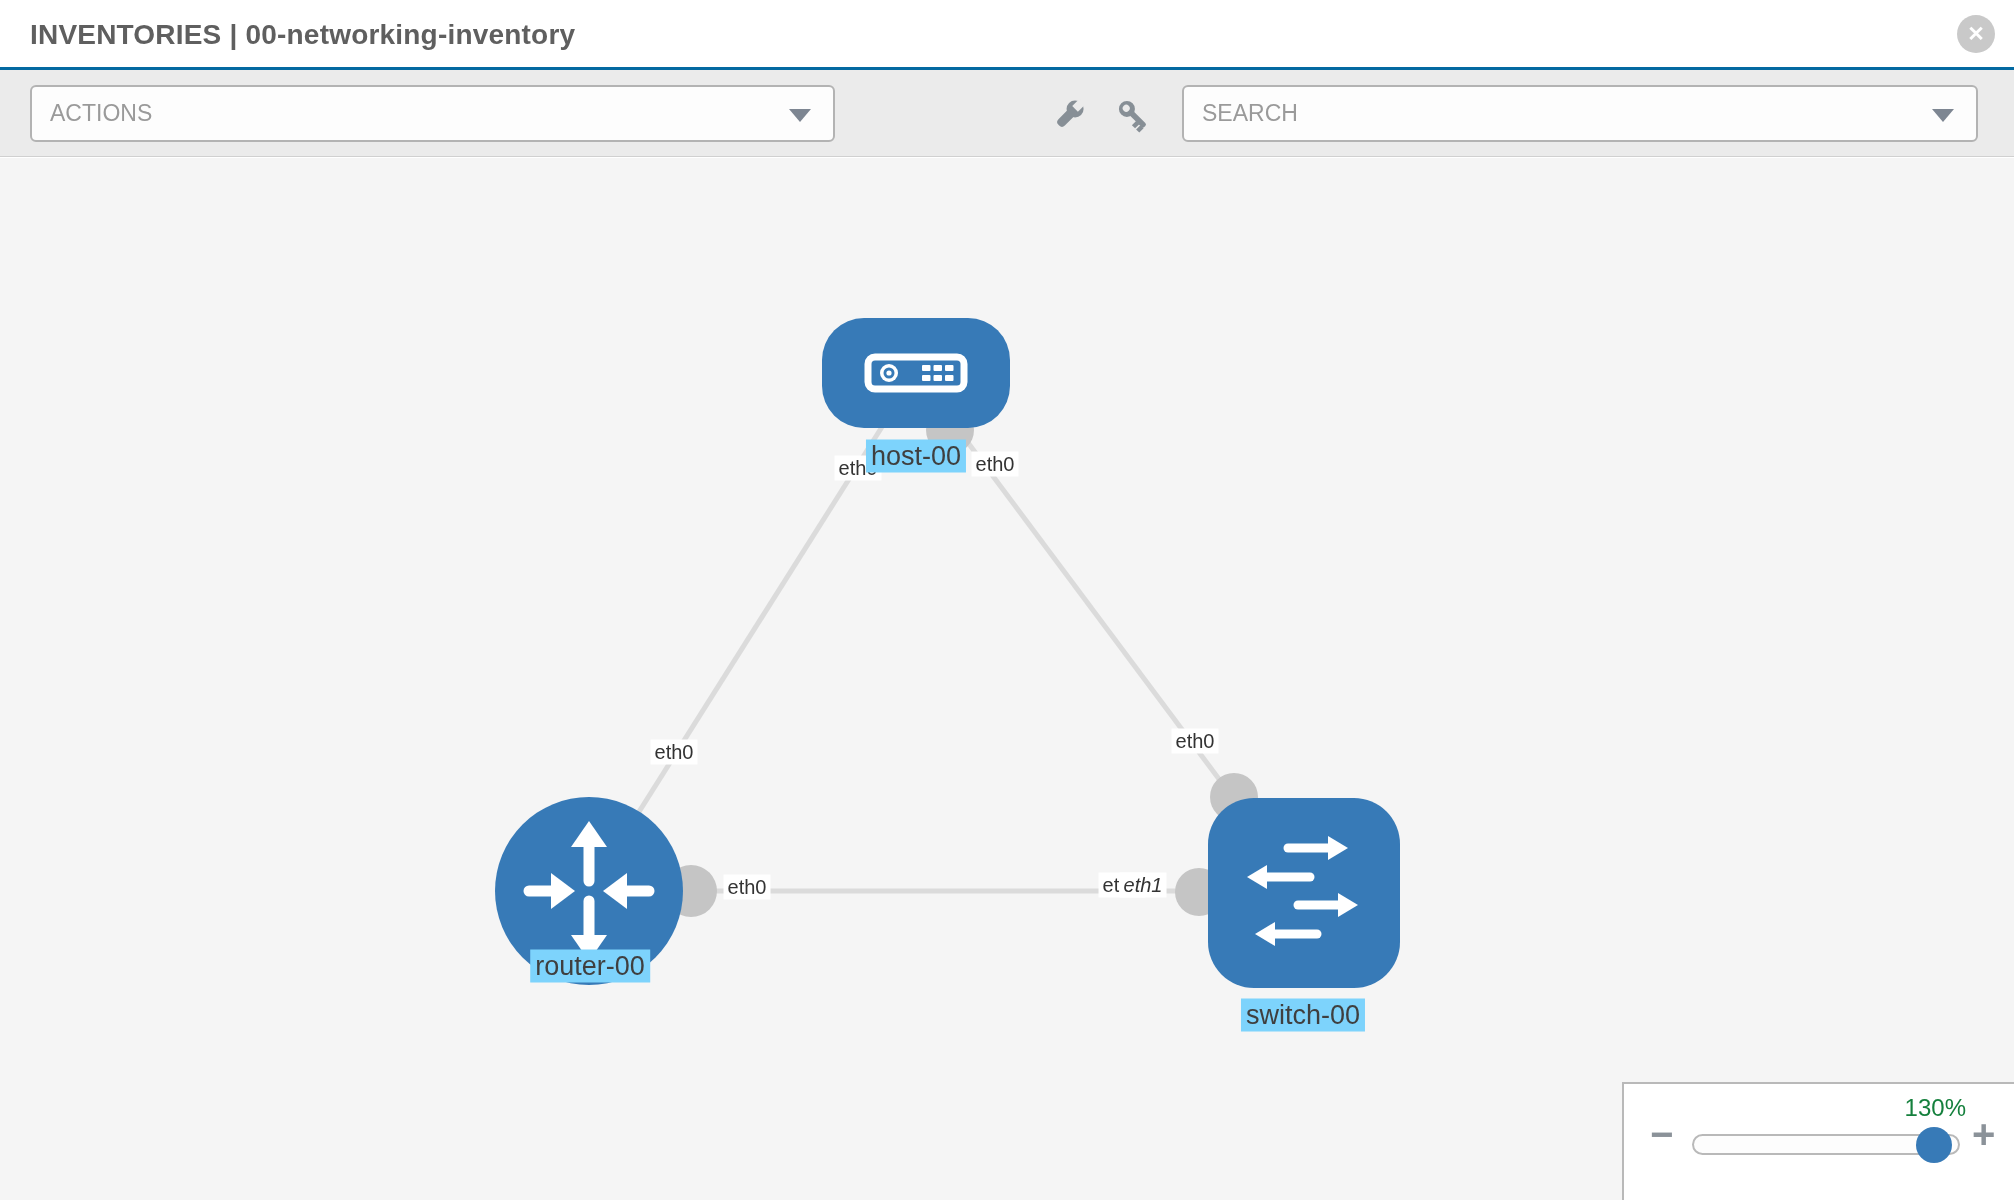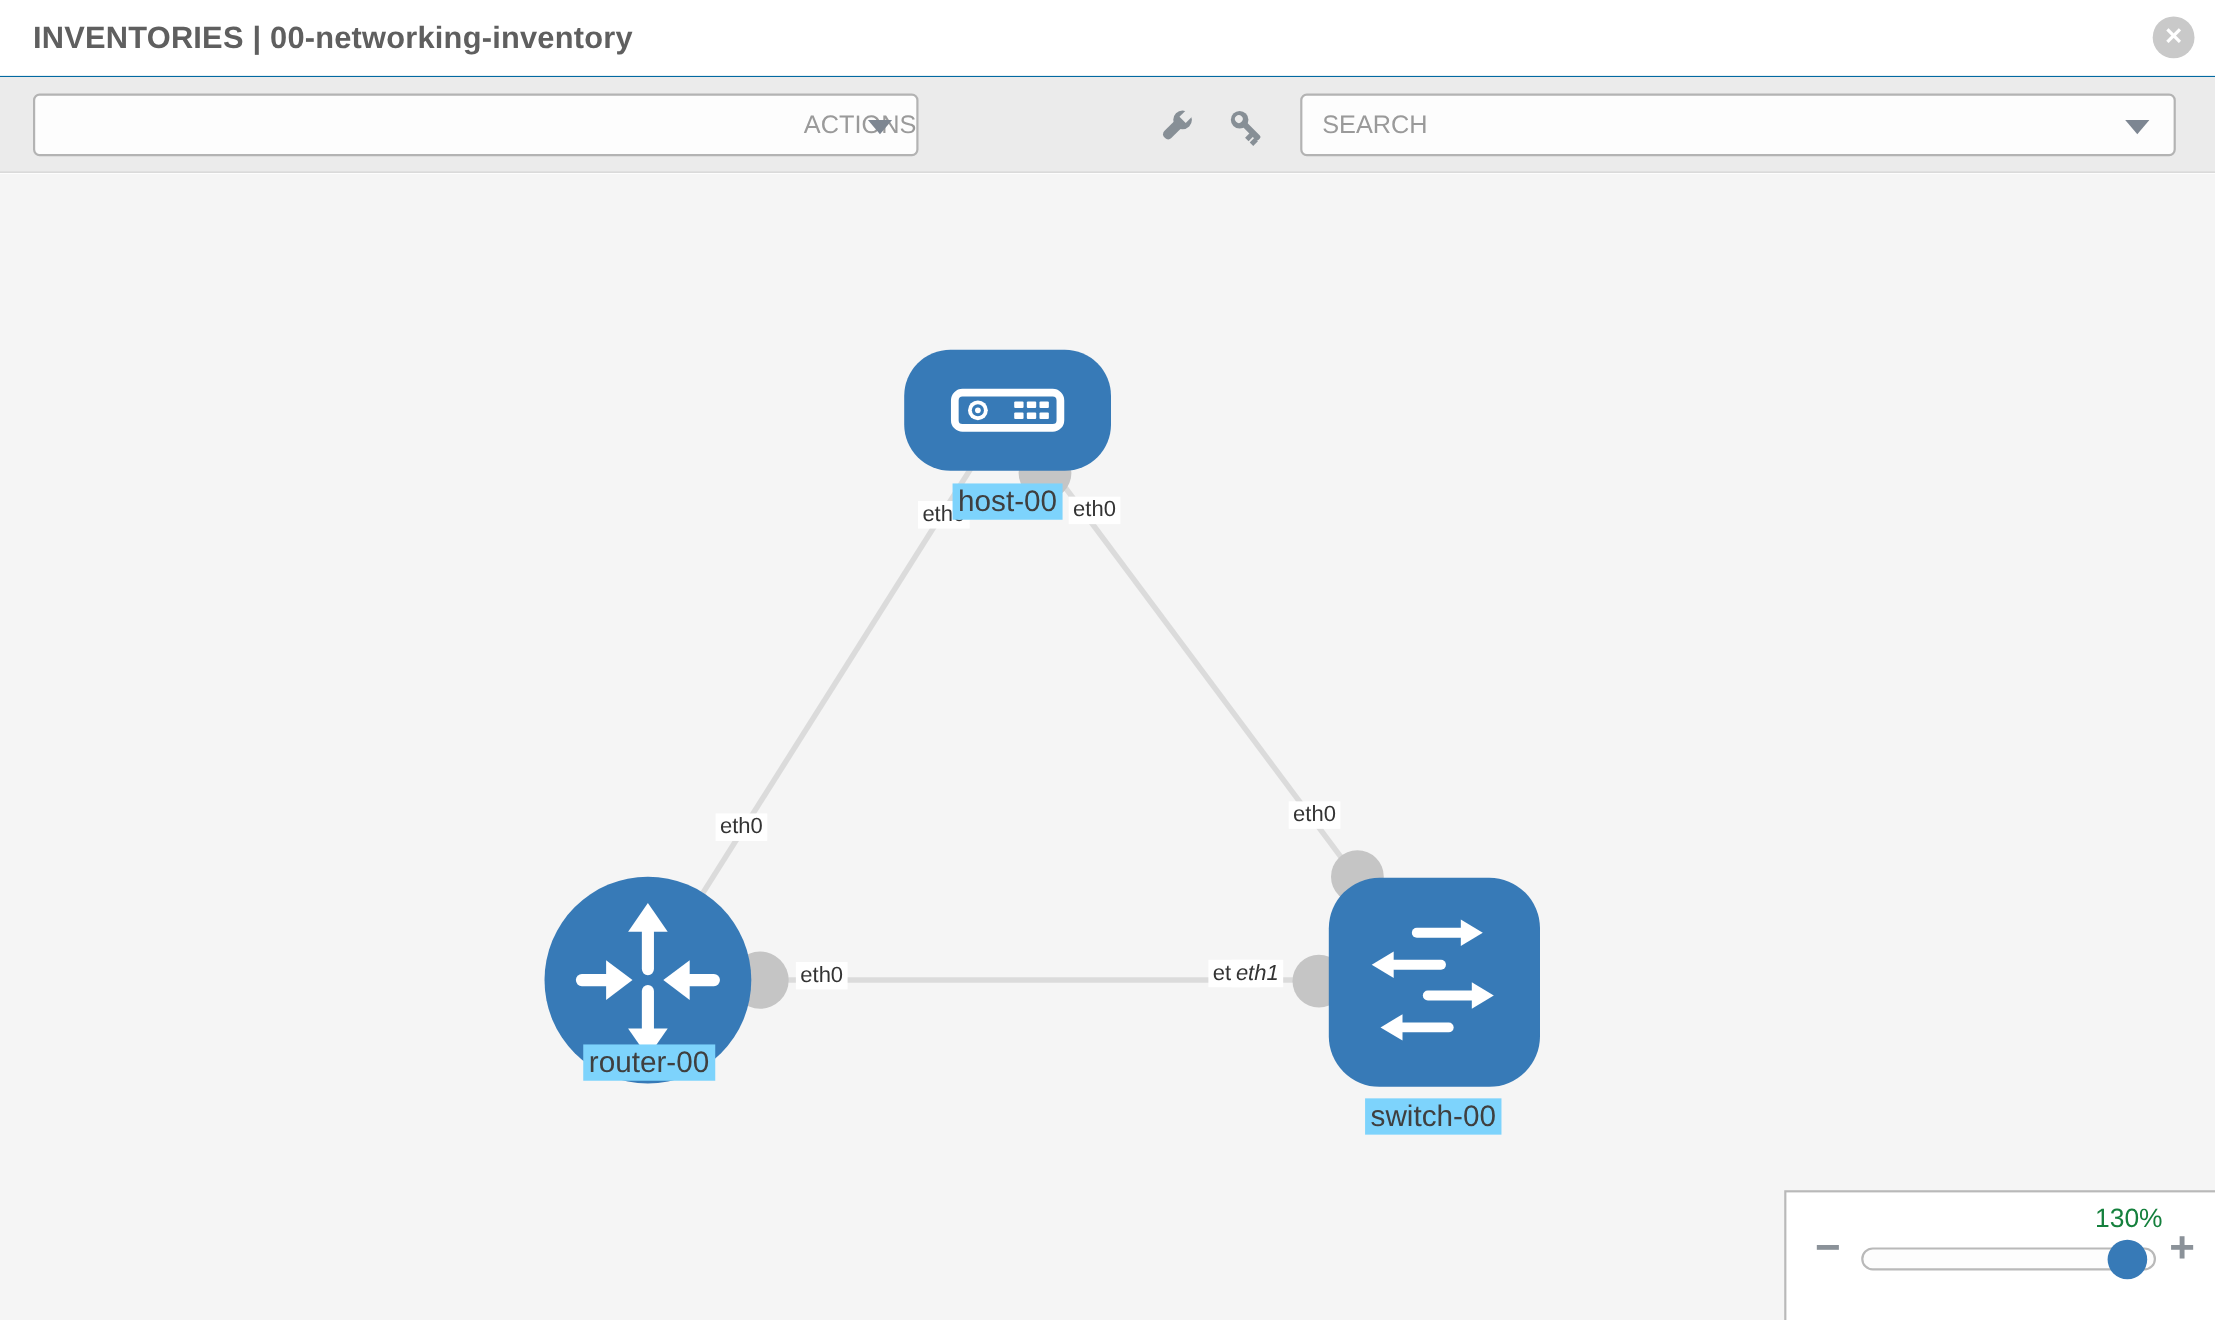--- a/index.html
+++ b/index.html
@@ -2,37 +2,37 @@
 <html style="--node-blue: #377ab7; --link-gray: #dbdbdb; --port-gray: #c5c5c5; --canvas-bg: #f5f5f5;"><head>
 <meta charset="utf-8">
 <style>
   * { margin:0; padding:0; box-sizing:border-box; }
   html,body { width:2014px; height:1200px; overflow:hidden;
               font-family:"Liberation Sans", sans-serif; background:#fff; }
   .stage { position:relative; width:2014px; height:1200px; }
 
   
   .header { position:absolute; left:0; top:0; width:2014px; height:70px;
-            background:#fff; border-bottom:1px solid #0369a1; }
+            background:#fff; border-bottom:3px solid #0369a1; }
   .header-title { position:absolute; left:30px; top:0; line-height:69px;
                   font-size:28px; font-weight:bold; color:#5f5f5f; letter-spacing:.2px; }
   .close-btn { position:absolute; right:19px; top:15px; width:38px; height:38px;
                border-radius:50%; background:#c9c9c9; color:#fff; text-align:center;
                line-height:38px; font-size:21px; font-weight:bold; cursor:pointer; }
 
   
   .toolbar { position:absolute; left:0; top:70px; width:2014px; height:87px;
              background:#ebebeb; border-bottom:1px solid #d0d0d0; }
   .select-box { position:absolute; top:15px; height:57px; background:#fdfdfd;
                 border:2px solid #b3b3b3; border-radius:6px;
                 font-size:23px; color:#9a9a9a; line-height:53px; padding-left:18px; }
   .select-box .caret { position:absolute; right:22px; top:22px; width:0; height:0;
                        border-left:11px solid transparent; border-right:11px solid transparent;
                        border-top:13px solid #7d8692; }
-  .actions-box { left:30px;  width:805px;text-align:right; }
+  .actions-box { left:30px;  width:805px; }
   .search-box  { left:1182px; width:796px; }
   .tool-icon { position:absolute; top:26px; width:40px; height:40px; }
 
   
   .canvas { position:absolute; left:0; top:158px; width:2014px; height:1042px;
             background:#f5f5f5; }
   .topo-svg { position:absolute; left:0; top:0; }
   .link { stroke:var(--link-gray); stroke-width:5; }
   .port { fill:var(--port-gray); }
   .node-shape { fill:var(--node-blue); }

